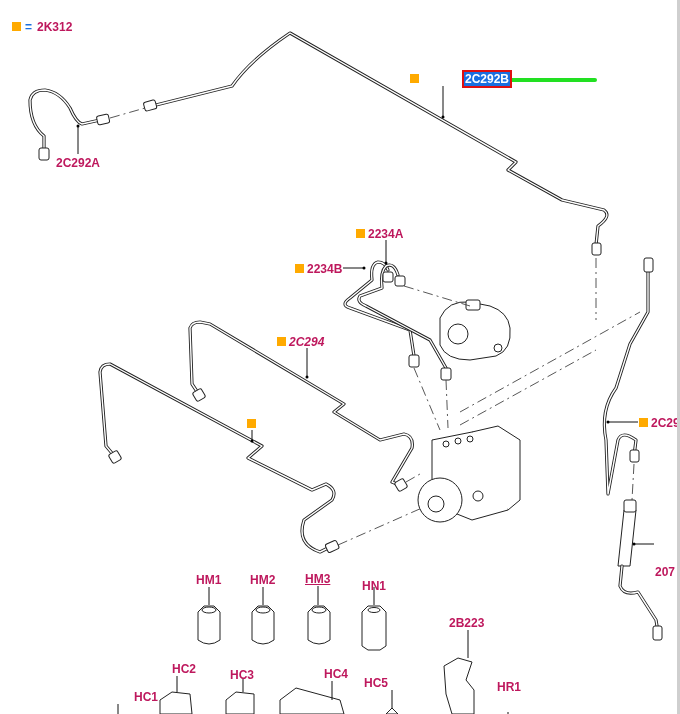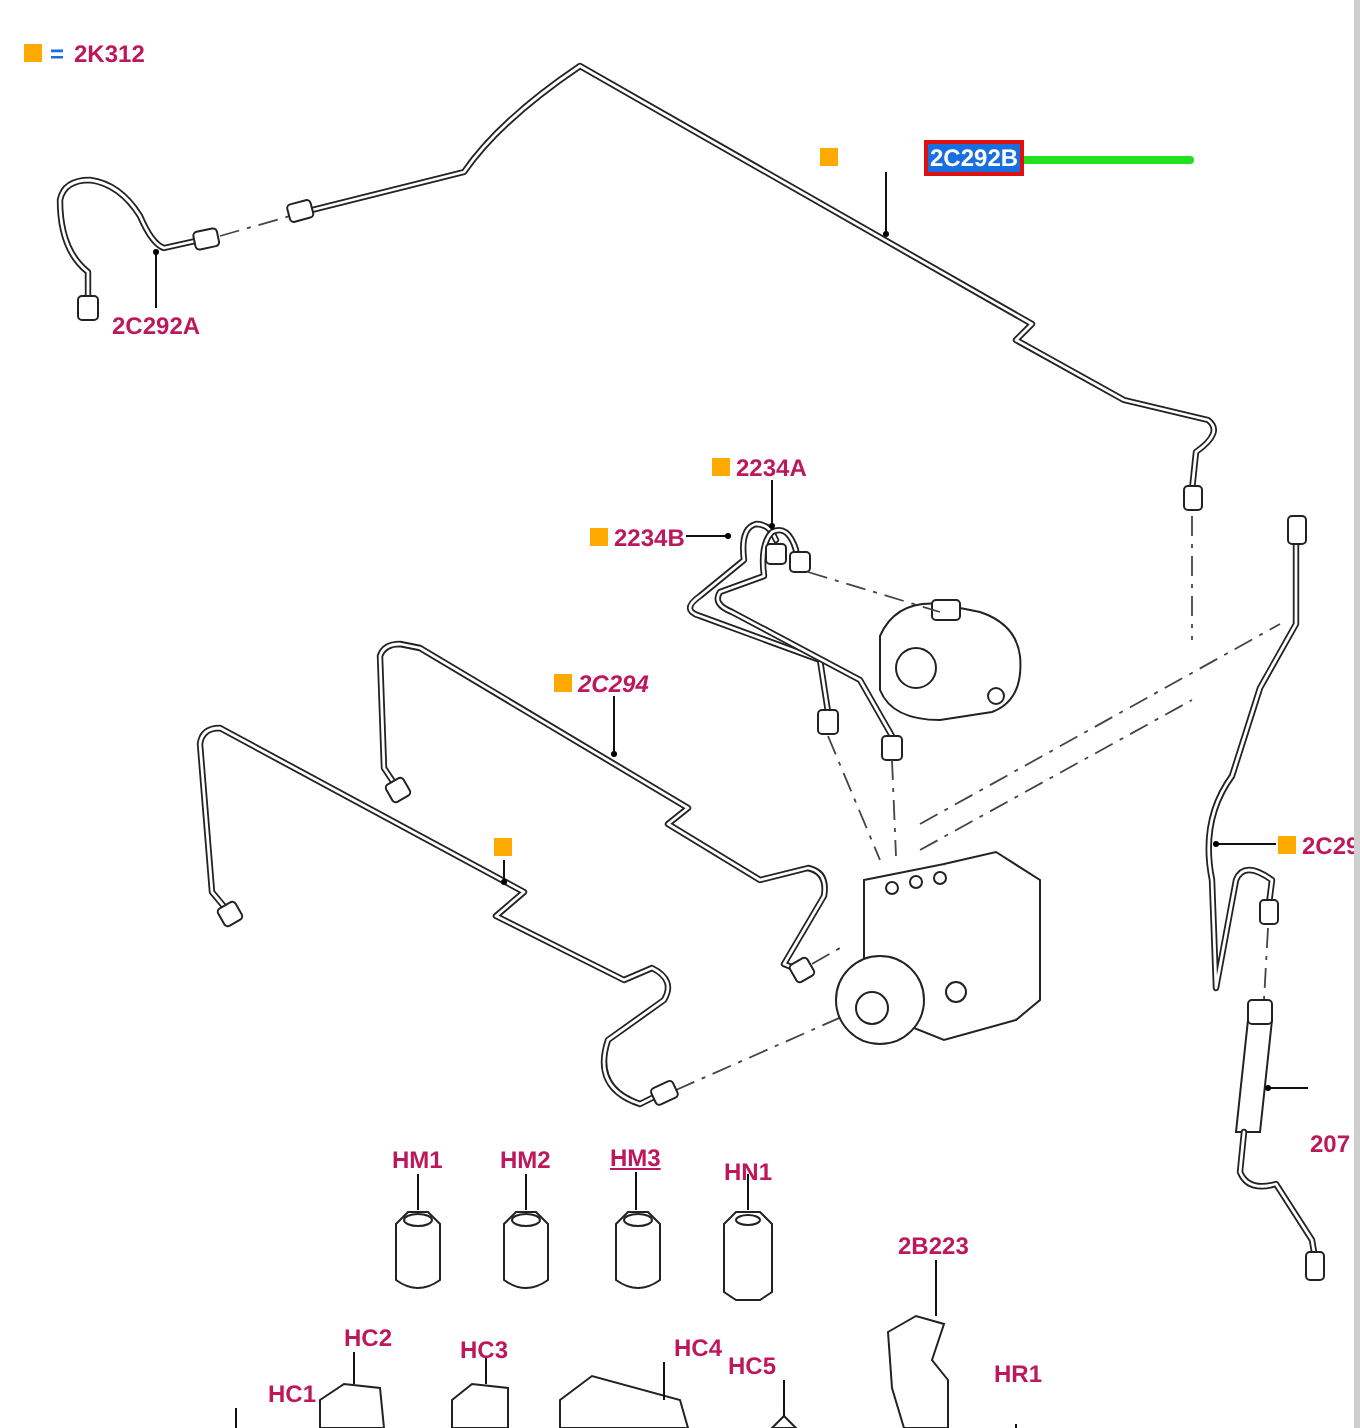--- a/index.html
+++ b/index.html
@@ -196,17 +196,17 @@
 <span class="lbl" style="left:655px;top:565px;">207</span>
 
 <span class="lbl" style="left:196px;top:573px;">HM1</span>
 <span class="lbl" style="left:250px;top:573px;">HM2</span>
 <span class="lbl" style="left:305px;top:572px;text-decoration:underline;">HM3</span>
 <span class="lbl" style="left:362px;top:579px;">HN1</span>
 <span class="lbl" style="left:449px;top:616px;">2B223</span>
 <span class="lbl" style="left:106px;top:690px;margin-left:28px;">HC1</span>
 <span class="lbl" style="left:172px;top:662px;">HC2</span>
 <span class="lbl" style="left:230px;top:668px;text-align:right;">HC3</span>
-<span class="lbl" style="left:337px;top:667px;">HC4</span>
+<span class="lbl" style="left:324px;top:667px;">HC4</span>
 <span class="lbl" style="left:364px;top:676px;">HC5</span>
 <span class="lbl" style="left:497px;top:680px;">HR1</span>
 
 <div class="scrollbar"></div>
 
 </body></html>

